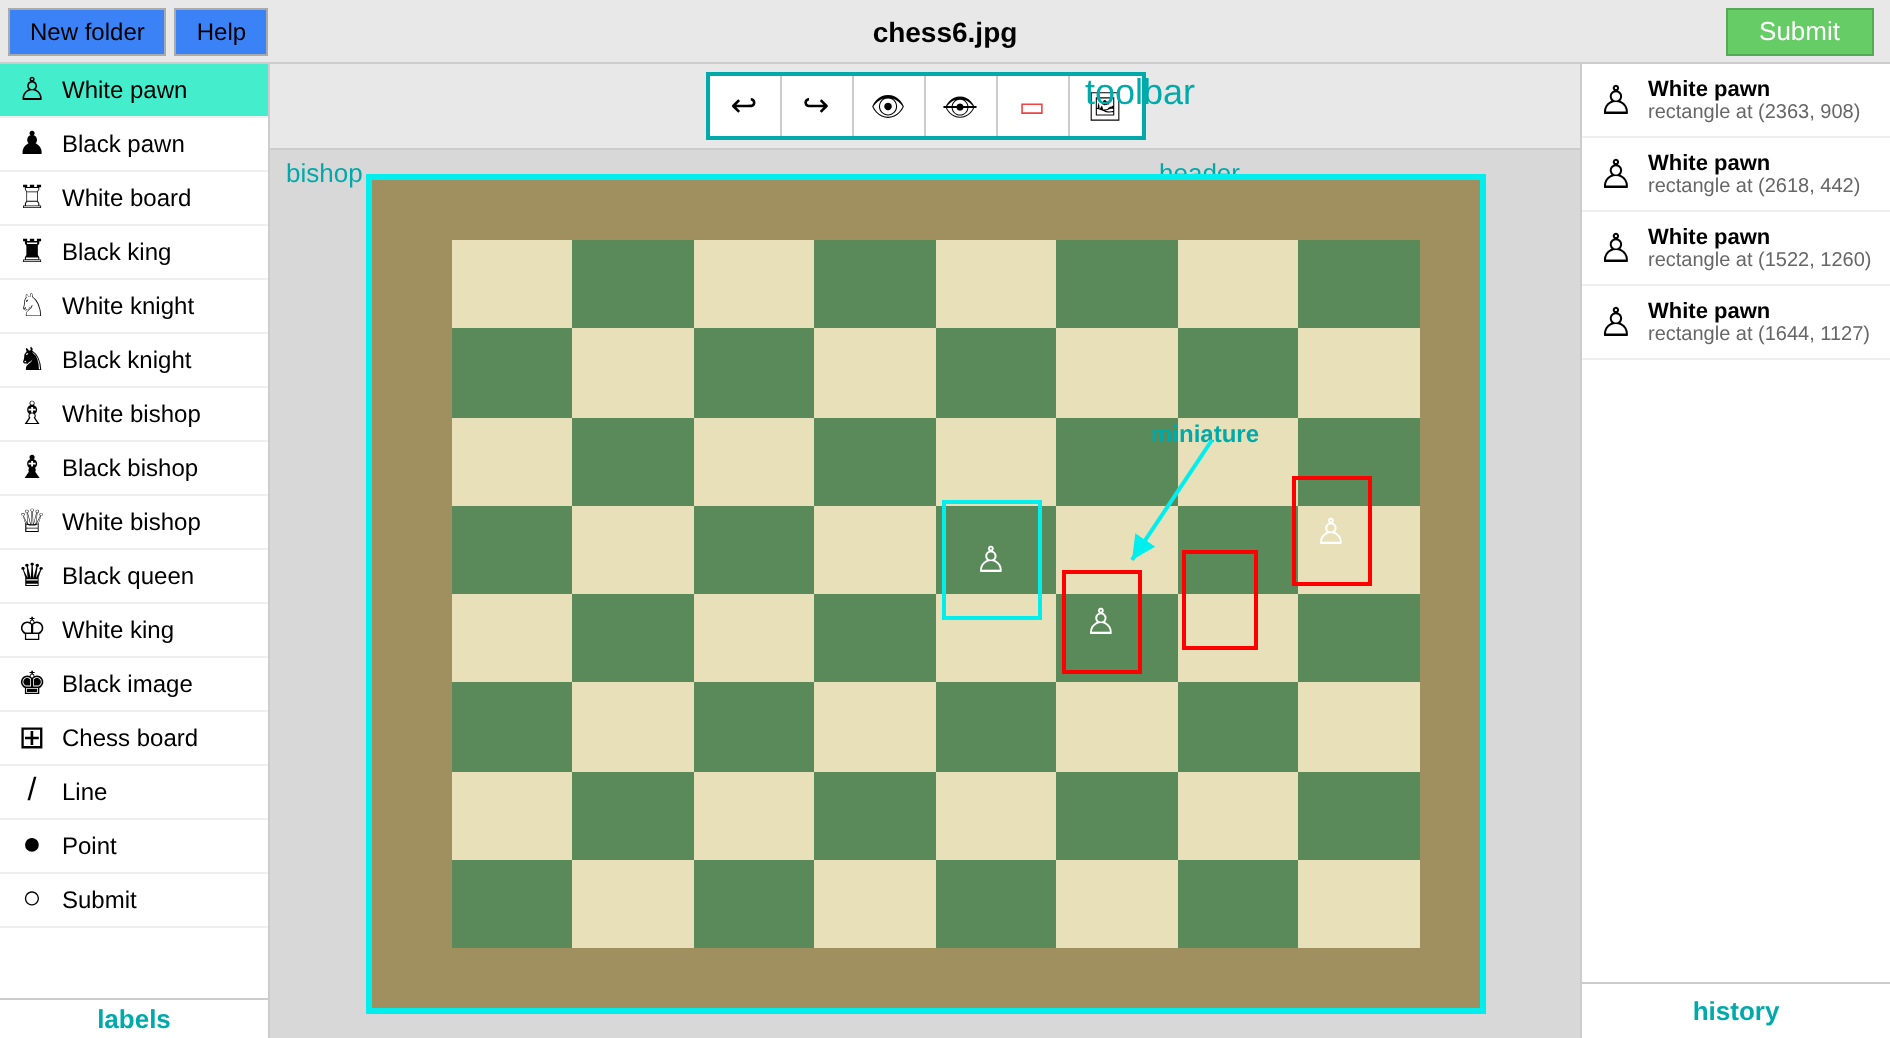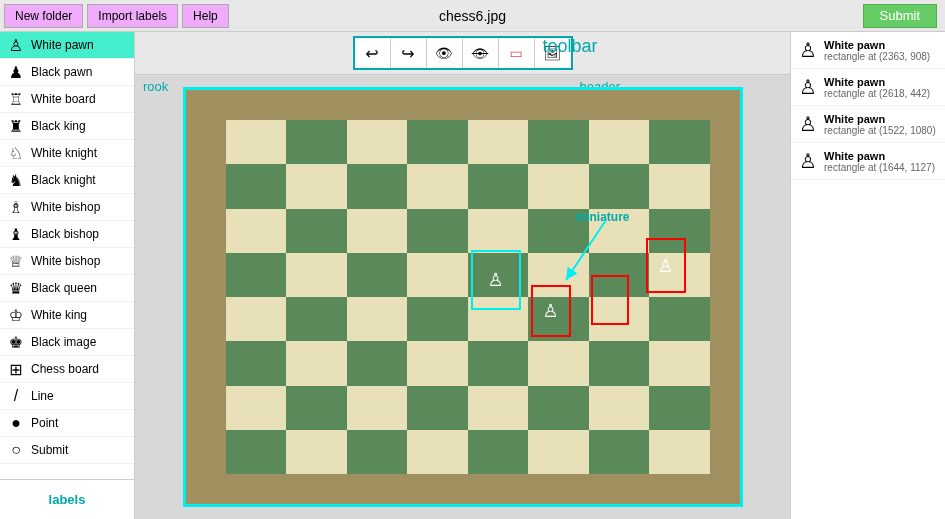--- a/index.html
+++ b/index.html
@@ -13,26 +13,26 @@
       border-bottom: 1px solid #ccc;
       height: 32px;
       padding: 0 4px;
       position: relative;
     }
     .top-bar-title {
       position: absolute;
       left: 50%;
       transform: translateX(-50%);
       font-size: 14px;
-      font-weight: normal;
+      font-weight: bold;
     }
     .top-btn {
       padding: 3px 10px;
       border: 1px solid #aaa;
-      background: #f0abfc;
+      background: #3b82f6;
       cursor: pointer;
       margin-right: 4px;
       font-size: 12px;
       height: 24px;
     }
     .submit-btn {
       position: absolute;
       right: 8px;
       padding: 3px 16px;
       border: 1px solid #5a5;
@@ -75,21 +75,21 @@
       align-items: center;
       justify-content: center;
       flex-shrink: 0;
     }
     .sidebar-label { font-size: 12px; }
     .sidebar-footer {
       color: #00aaaa;
       font-size: 13px;
       font-weight: bold;
       text-align: center;
-      padding: 12px;
+      padding: 2px;
       border-top: 1px solid #ccc;
       margin-top: auto;
     }
 
     
     .center-content {
       flex: 1;
       display: flex;
       flex-direction: column;
       position: relative;
@@ -216,21 +216,20 @@
       margin-left: 80px;
       color: #00aaaa;
       font-size: 18px;
     }
   </style>
 </head>
 <body>
 
 <div class="top-bar">
   <button class="top-btn">New folder</button>
-  <button class="top-btn">Import labels</button>
   <button class="top-btn">Help</button>
   <span class="top-bar-title">chess6.jpg</span>
   <button class="submit-btn">Submit</button>
 </div>
 
 <div class="main-layout">
 
   <div class="left-sidebar">
     <div id="sidebar-items-container">
         <div class="sidebar-item active">
@@ -309,21 +308,21 @@
         <button class="toolbar-btn" title="Redo">↪</button>
         <button class="toolbar-btn" title="Show/Hide" style="font-size:14px;">👁</button>
         <button class="toolbar-btn" title="Hide All" style="font-size:13px; text-decoration: line-through;">👁</button>
         <button class="toolbar-btn" title="Rectangle" style="font-size:14px; color:#e44;">▭</button>
         <button class="toolbar-btn" title="Image" style="font-size:14px;">🖼</button>
       </div>
       <span class="toolbar-label">toolbar</span>
     </div>
 
     <div class="image-area">
-      <span class="image-label">rook</span>
+      <span class="image-label">bishop</span>
       <span class="header-label">header</span>
 
       <div class="chess-image-container">
 
         <div style="width:100%;height:100%;position:relative;background:#a09060;">
 
           <div style="position:absolute;top:30px;left:40px;right:30px;bottom:30px;display:grid;grid-template-columns:repeat(8,1fr);grid-template-rows:repeat(8,1fr);" id="board-grid">
               <div style="background: rgb(232, 224, 184); width: 100%; height: 100%;"></div>
               <div style="background: rgb(90, 138, 90); width: 100%; height: 100%;"></div>
               <div style="background: rgb(232, 224, 184); width: 100%; height: 100%;"></div>
@@ -434,25 +433,26 @@
           <span class="history-icon" style="font-size: 20px;">♙</span>
           <div class="history-text">
             <div class="history-title">White pawn</div>
             <div class="history-sub">rectangle at (2618, 442)</div>
           </div>
         </div>
         <div class="history-item">
           <span class="history-icon" style="font-size: 20px;">♙</span>
           <div class="history-text">
             <div class="history-title">White pawn</div>
-            <div class="history-sub">rectangle at (1522, 1080)</div>
+            <div class="history-sub">rectangle at (1522, 1260)</div>
           </div>
         </div>
         <div class="history-item">
           <span class="history-icon" style="font-size: 20px;">♙</span>
           <div class="history-text">
             <div class="history-title">White pawn</div>
             <div class="history-sub">rectangle at (1644, 1127)</div>
           </div>
         </div>
       </div>
+    <div class="history-footer" style="color: rgb(0, 170, 170); font-size: 13px; font-weight: bold; text-align: center; padding: 6px; border-top: 1px solid rgb(204, 204, 204); margin-top: auto;">history</div>
   </div>
 </div>
 
 </body></html>

